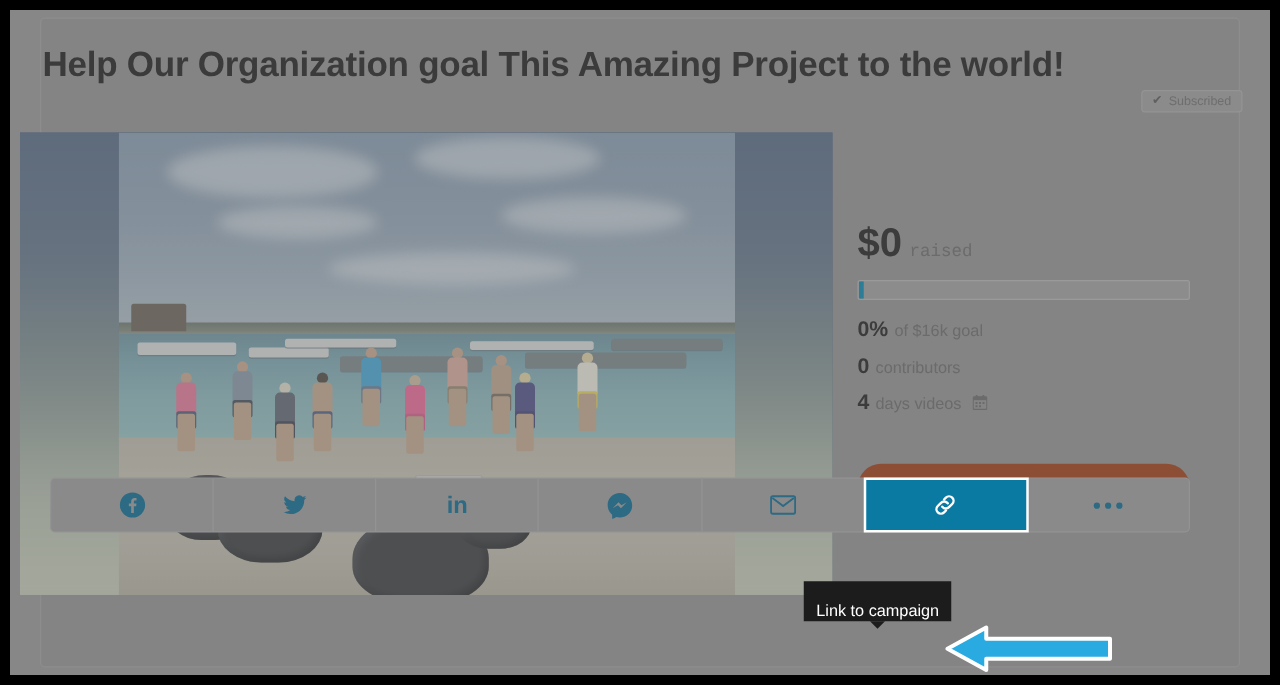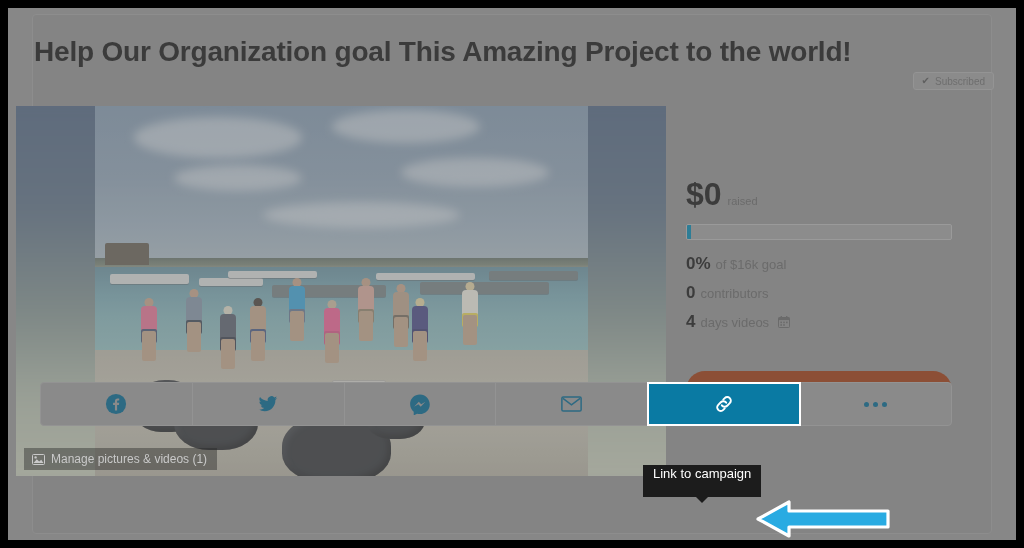--- a/index.html
+++ b/index.html
@@ -192,21 +192,21 @@
     position: absolute;
     left: 678px;
     top: 170px;
     width: 270px;
   }
   #raised-row {
     display: flex; align-items: baseline; gap: 6px;
     margin-bottom: 14px;
   }
   #raised-amount { font-size: 32px; font-weight: bold; color: #3c3c3c; line-height: 1; }
-  #raised-label { font-size: 11px; color: #6b6b6b; }
+  #raised-label { font-size: 14px; color: #6b6b6b; font-family: Liberation Mono, monospace; }
 
   #progress-track {
     position: relative;
     width: 266px; height: 16px;
     background: #8c8c8c;
     border: 1px solid #9a9a9a;
     border-radius: 2px;
     overflow: hidden;
     margin-bottom: 14px;
   }
@@ -274,21 +274,21 @@
   .dots { display: flex; gap: 4px; }
   .dots i { width: 5px; height: 5px; border-radius: 50%; background: #2d6a83; display: block; }
 
   
   #link-tooltip {
     position: absolute;
     left: 635px;
     top: 457px;
     height: 26px;
     padding: 16px 10px;
-    display: flex; align-items: flex-end;
+    display: flex; align-items: flex-start;
     background: #1c1c1c;
     color: #ffffff;
     font-size: 13px;
     white-space: nowrap;
     z-index: 9;
   }
   #link-tooltip::after {
     content: "";
     position: absolute;
     left: 50%; bottom: -6px; transform: translateX(-50%);
@@ -409,28 +409,20 @@
 
         <div class="ph-cooler" style="left:48%;top:74%;width:11%;height:11%;"></div>
         <div class="ph-bag" style="left:8%;top:74%;width:13%;height:14%;"></div>
         <div class="ph-bag" style="left:16%;top:76%;width:17%;height:17%;"></div>
         <div class="ph-bag" style="left:38%;top:83%;width:22%;height:19%;"></div>
         <div class="ph-bag" style="left:55%;top:78%;width:12%;height:12%;"></div>
 
         <div id="photo-dim"></div>
       </div>
 
-      <div id="manage-media">
-        <svg width="13" height="11" viewBox="0 0 13 11">
-          <rect x="0.5" y="0.5" width="12" height="10" rx="1" fill="none" stroke="#c9c9c9"></rect>
-          <circle cx="3.6" cy="3.4" r="1.2" fill="#c9c9c9"></circle>
-          <path d="M1.5 9 L4.8 5.2 L7.2 7.6 L9.2 5.8 L11.5 9 Z" fill="#c9c9c9"></path>
-        </svg>
-        <span>Manage pictures &amp; videos (1)</span>
-      </div>
     </div>
 
     <div id="stats-panel">
       <div id="raised-row">
         <span id="raised-amount">$0</span>
         <span id="raised-label">raised</span>
       </div>
 
       <div id="progress-track">
         <div id="progress-fill"></div>
@@ -475,20 +467,23 @@
           <path d="M13.2 19v-6h2l.3-2.3h-2.3V9.2c0-.66.18-1.11 1.13-1.11h1.2V6.04c-.21-.03-.93-.09-1.76-.09-1.74 0-2.94 1.06-2.94 3.02v1.73H8.8V13h2.03v6z" fill="#8a8a8a"></path>
         </svg>
       </div>
 
       <div class="share-cell">
         <svg width="22" height="20" viewBox="0 0 24 24">
           <path fill="currentColor" d="M23 4.9c-.8.36-1.7.6-2.6.72a4.56 4.56 0 0 0 2-2.5c-.88.52-1.86.9-2.9 1.1a4.53 4.53 0 0 0-7.8 4.12A12.9 12.9 0 0 1 2.4 3.6a4.53 4.53 0 0 0 1.4 6.05c-.74-.02-1.44-.23-2.05-.57v.06a4.53 4.53 0 0 0 3.64 4.44c-.7.2-1.44.22-2.13.09a4.54 4.54 0 0 0 4.24 3.15A9.1 9.1 0 0 1 1 18.7a12.85 12.85 0 0 0 6.95 2.04c8.34 0 12.9-6.9 12.9-12.9l-.01-.6A9.2 9.2 0 0 0 23 4.9z"></path>
         </svg>
       </div>
 
+      <div class="share-cell">
+        <span class="li-text">in</span>
+      </div>
 
       <div class="share-cell">
         <svg width="22" height="22" viewBox="0 0 24 24">
           <path fill="currentColor" d="M12 1.5C5.9 1.5 1.2 6 1.2 12c0 3.42 1.54 6.44 3.95 8.4v4.1l3.62-1.99c.97.27 2 .41 3.06.41 6.1 0 10.8-4.46 10.8-10.46S18.1 1.5 12 1.5z"></path>
           <path fill="#8a8a8a" d="M5.6 14.9l5.1-5.4 2.6 2.7 4.6-2.7-5.1 5.4-2.6-2.7z"></path>
         </svg>
       </div>
 
       <div class="share-cell">
         <svg width="21" height="16" viewBox="0 0 24 18">

